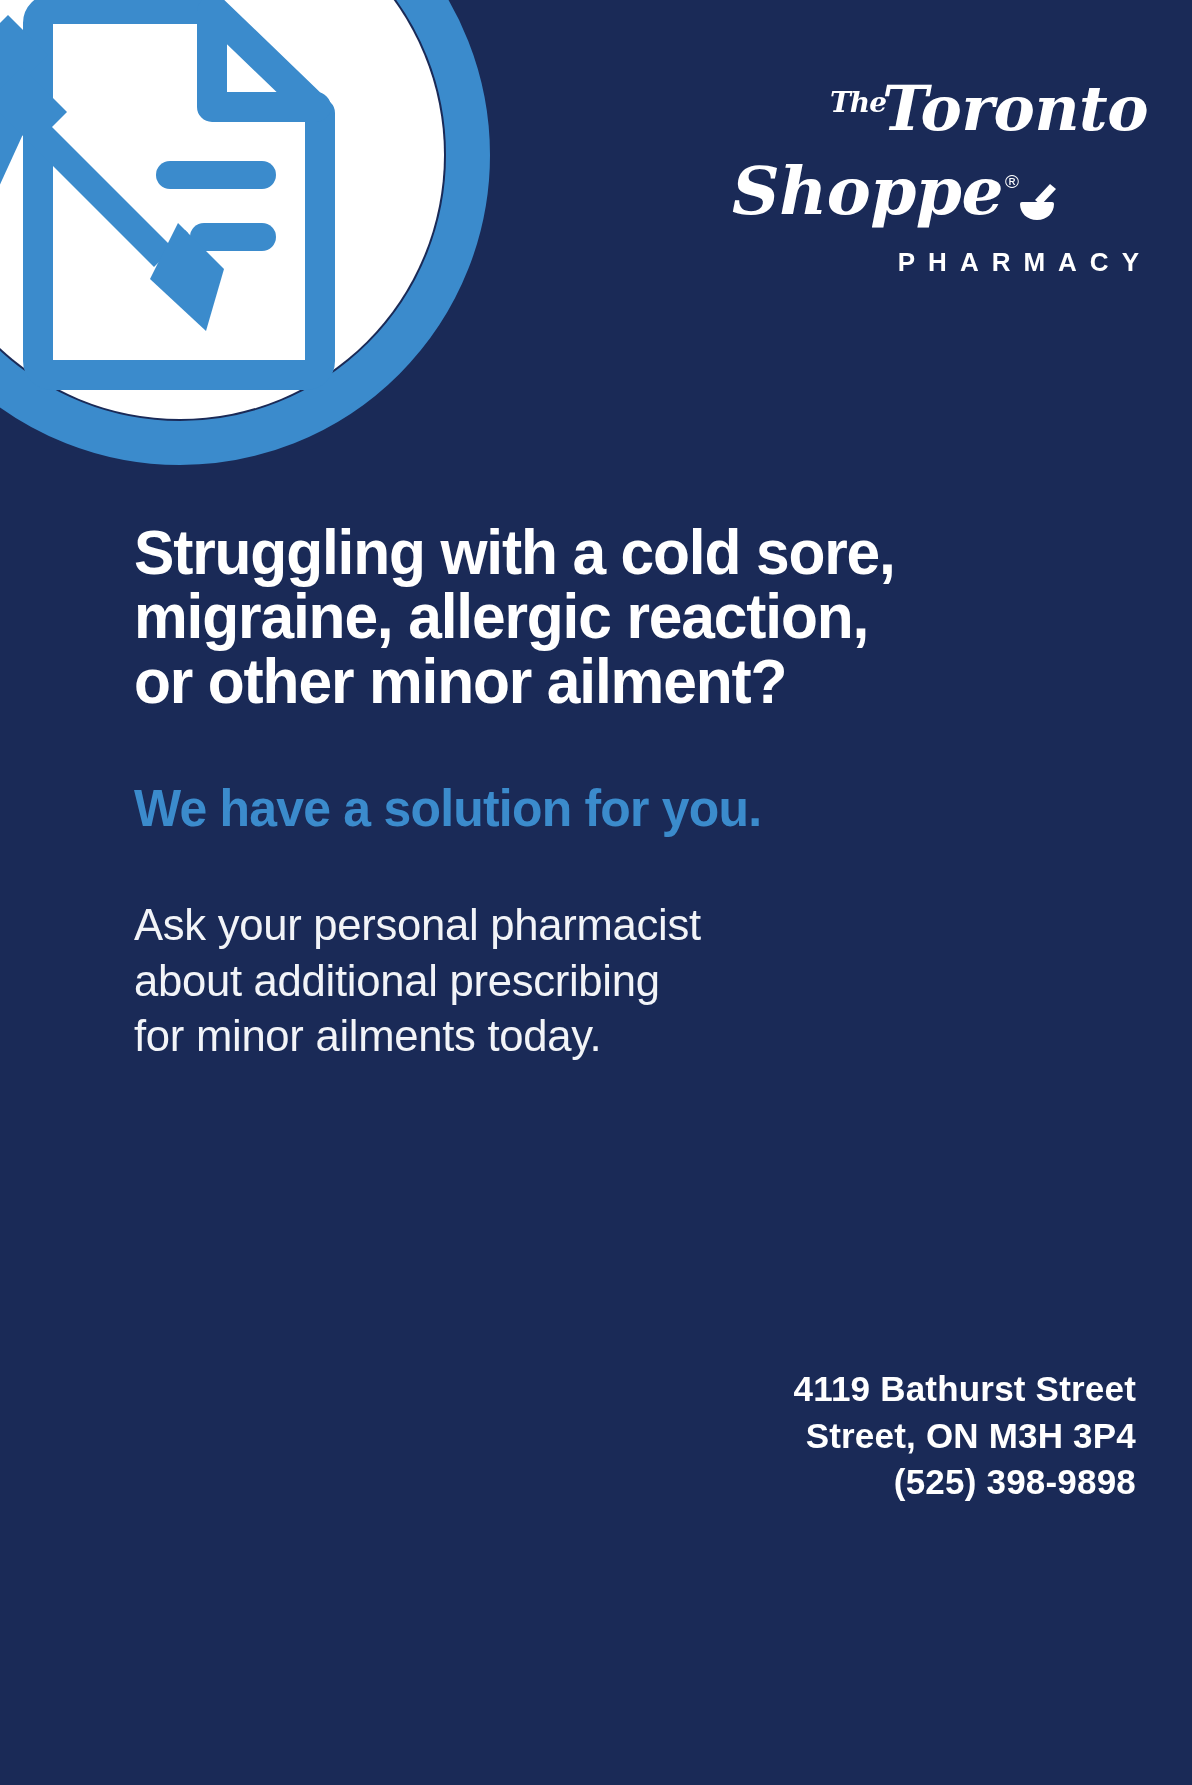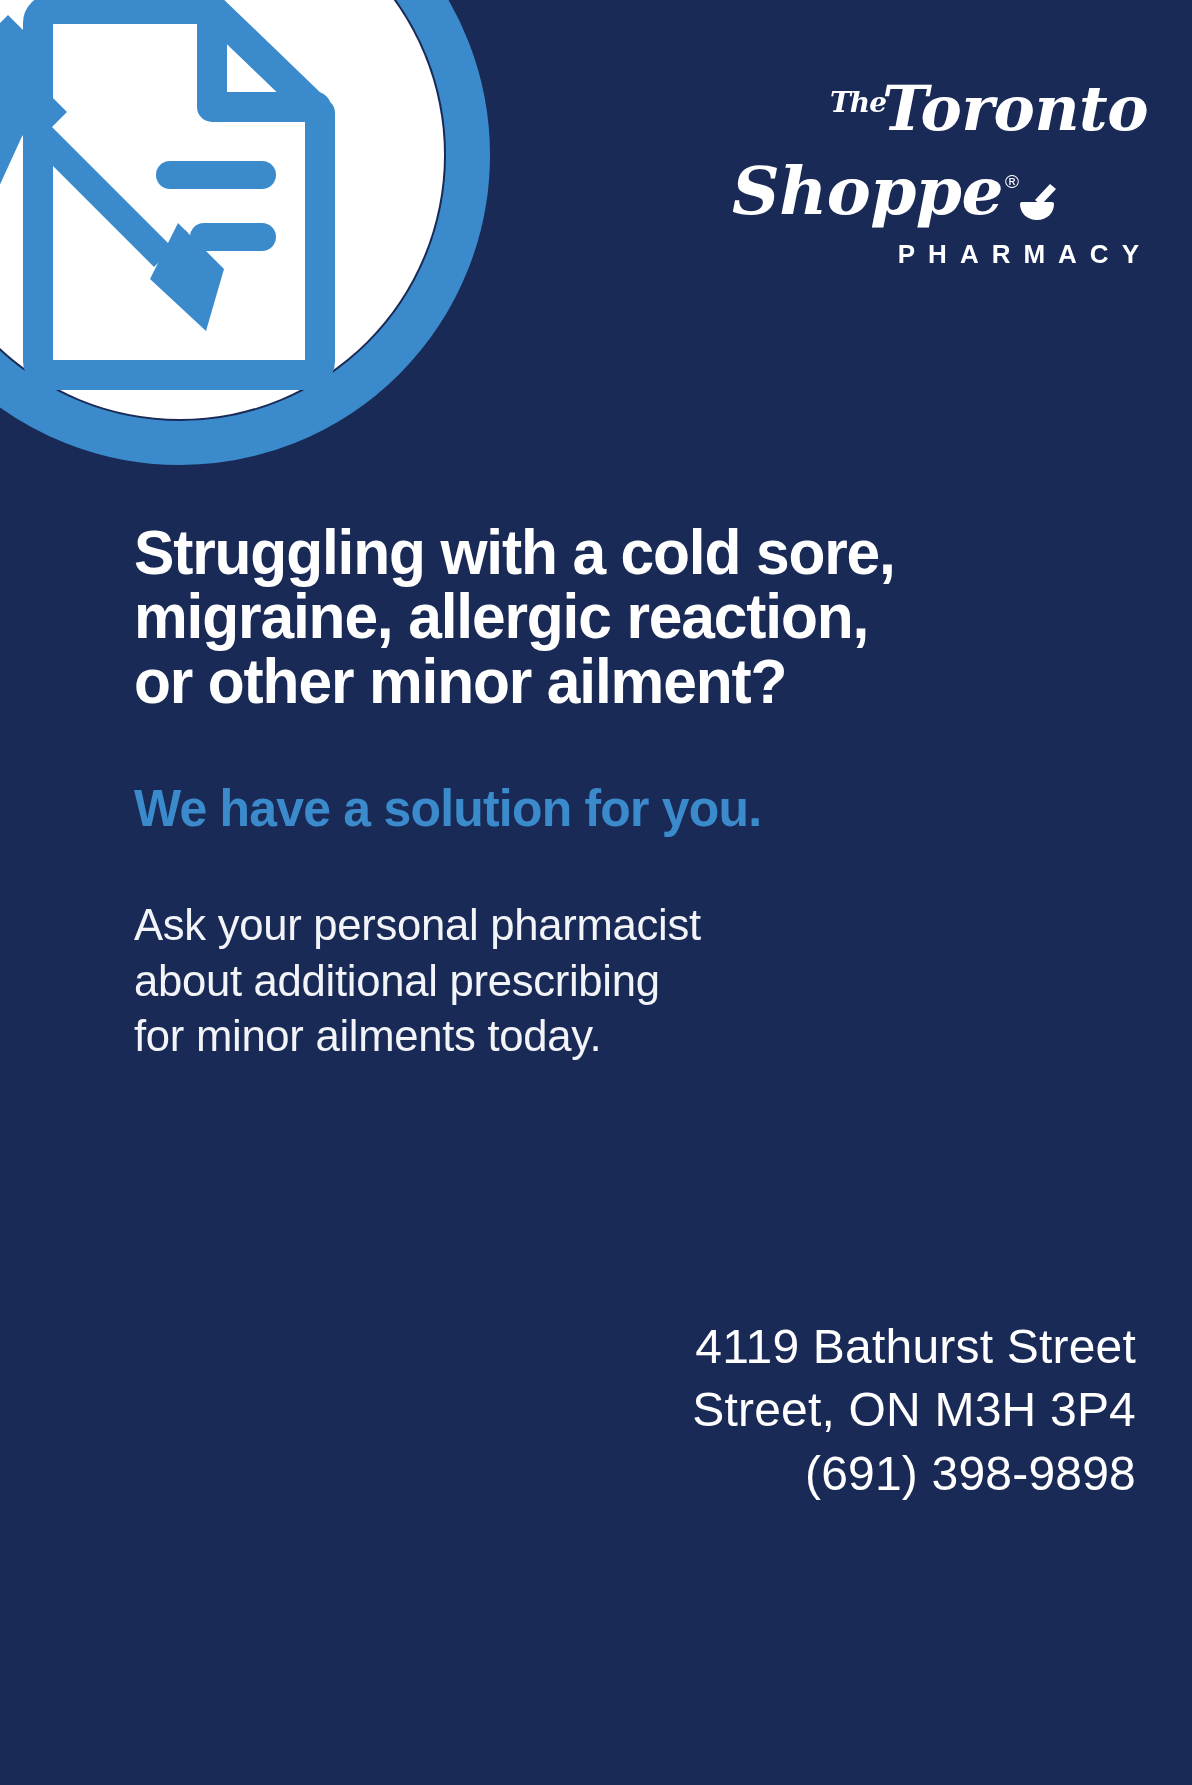--- a/index.html
+++ b/index.html
@@ -65,21 +65,21 @@
   }
   .pestle{
     display:inline-block;
     width:38px;height:40px;
     vertical-align:-8px;
     margin-left:2px;
   }
   .pestle svg{display:block;}
   .logo-pharmacy{
     display:block;
-    margin-top:6px;
+    margin-top:14px;
     font-family:"Liberation Sans", sans-serif;
     font-weight:700;
     font-size:26px;
     letter-spacing:13px;
     text-indent:13px;
     text-align:right;
     padding-right:0;
     color:#ffffff;
   }
 
@@ -126,22 +126,22 @@
   .body-copy .bl{display:block;}
 
   
   .address{
     position:absolute;
     right:56px;
     bottom:280px;
     text-align:right;
     color:#ffffff;
     font-family:"Liberation Sans", sans-serif;
-    font-weight:400;
-    font-size:48px;
+    font-weight:700;
+    font-size:35px;
     line-height:1.32;
     letter-spacing:0.2px;
   }
   .address .al{display:block;white-space:nowrap;}
 </style>
 </head>
 <body>
 
 <div class="poster">
 
@@ -192,16 +192,16 @@
     <p class="body-copy">
       <span class="bl">Ask your personal pharmacist</span>
       <span class="bl">about additional prescribing</span>
       <span class="bl">for minor ailments today.</span>
     </p>
   </div>
 
   <div class="address">
     <span class="al">4119 Bathurst Street</span>
     <span class="al">Street, ON M3H 3P4</span>
-    <span class="al">(691) 398-9898</span>
+    <span class="al">(525) 398-9898</span>
   </div>
 
 </div>
 
 </body></html>

